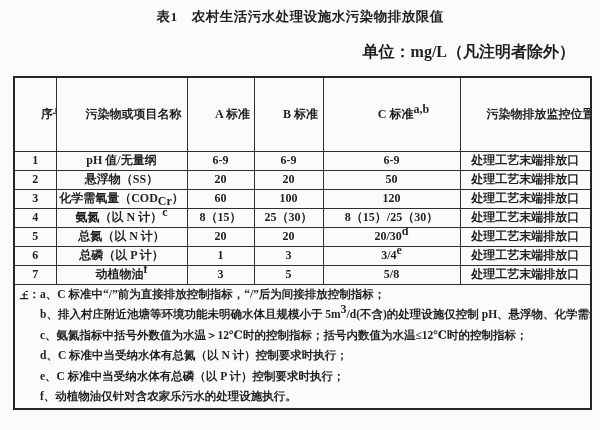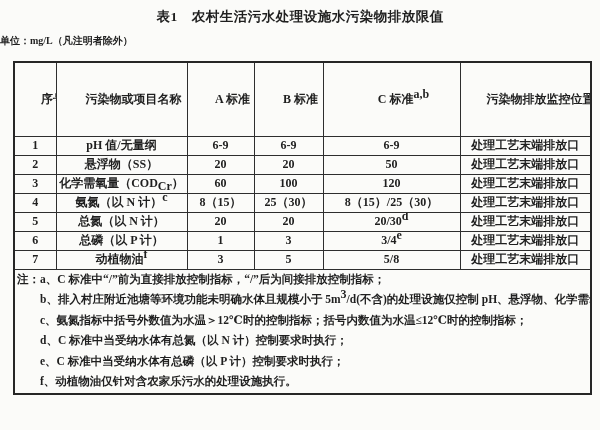--- a/index.html
+++ b/index.html
@@ -13,23 +13,24 @@
   }
   .page{width:600px;height:430px;position:relative;}
   .title{
     padding-top:8px;
     text-align:center;
     font-size:13.5px;
     font-weight:700;
     letter-spacing:0.5px;
   }
   .unit{
-    margin-top:8px;
+    margin-top:16px;
     margin-right:25px;
-    font-size:10px;
+    text-align:right;
+    font-size:16px;
     font-weight:700;
   }
   table.limits{
     border-collapse:collapse;
     table-layout:fixed;
     width:577px;
     margin:13px auto 0 13px;
     border:2px solid #262626;
     font-size:12px;
     font-weight:600;
@@ -44,20 +45,21 @@
   }
   tr.header-row{height:74px;}
   tr.header-row th{font-weight:600;font-size:12px;padding-left:26px;}
   tbody.data-rows tr{height:19px;}
   td.notes{
     text-align:left;
     white-space:normal;
     padding:5px 8px 4px 6px;
     font-size:11.5px;
     font-weight:600;
+    border-radius:29px;
   }
   .note-line{
     margin:0 0 2.5px 0;
     line-height:18px;
     text-align:left;
   }
   .note-line.indent{text-indent:2em;}
   sup,sub{font-size:12px;line-height:0;font-weight:600;}
 </style>
 </head>

